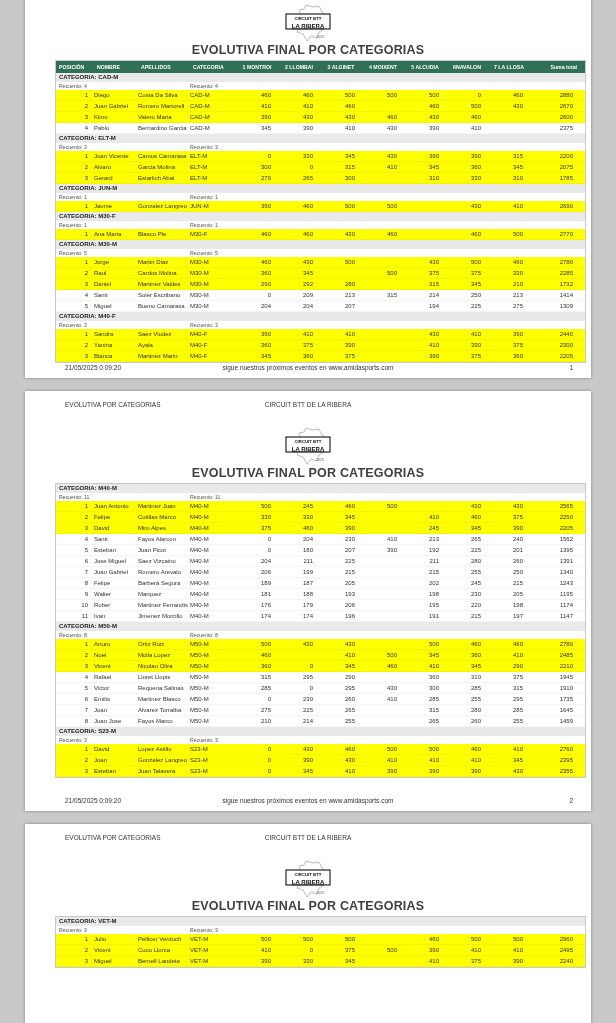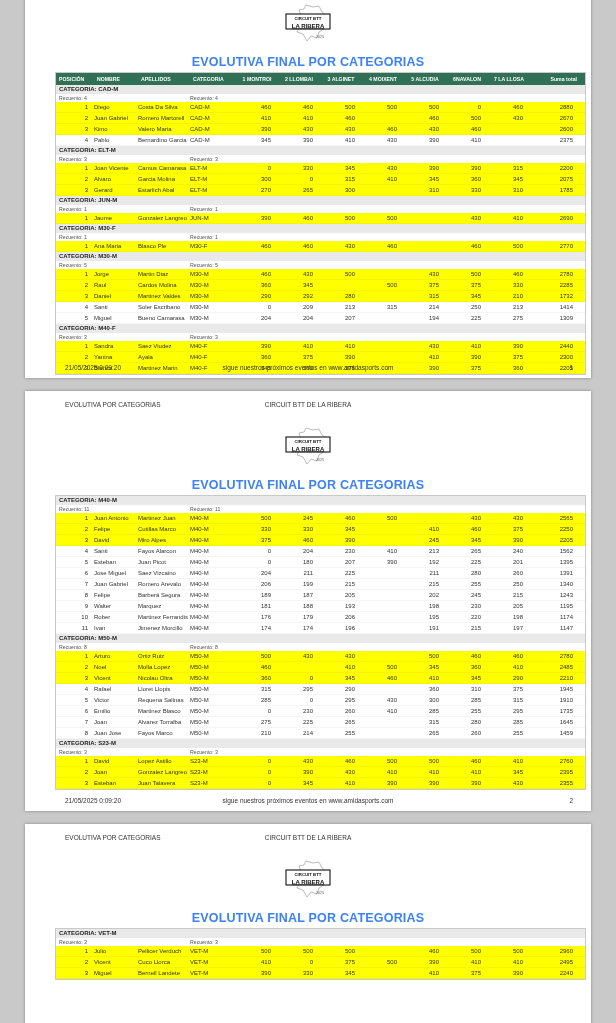--- a/index.html
+++ b/index.html
@@ -9,22 +9,22 @@
   }
   .page{
     position:absolute;left:25px;width:566px;background:#fff;
     box-shadow:0 0 3px rgba(0,0,0,.35);
   }
   .page-hdr{position:relative;height:8px;margin-top:10px;font-size:6.5px;color:#333}
   .ph-l{position:absolute;left:40px;top:0;white-space:nowrap}
   .ph-c{position:absolute;left:0;right:0;top:0;text-align:center;white-space:nowrap}
   .logo{display:flex;justify-content:center}
   .doc-title{
-    text-align:center;font-size:12.5px;font-weight:bold;color:#3b82f6;
-    margin-top:14px;height:13px;line-height:13px;letter-spacing:.2px;white-space:nowrap;
+    text-align:center;font-size:12.5px;font-weight:bold;color:#404040;
+    margin-top:2px;height:13px;line-height:13px;letter-spacing:.2px;white-space:nowrap;
   }
   .tbl{margin:3px 0 0 30px;width:529px;border:1px solid #c9c9c9;background:#fff}
   .grid12{display:grid;grid-template-columns:38px 44px 52px 46px 42px 42px 42px 42px 42px 42px 42px 55px}
   .thead{background:#2f7057;color:#fff;height:12px;line-height:12px;font-size:5.2px;font-weight:bold}
   .band-name{background:#e9e9e9;font-size:6px;font-weight:bold;height:9px;line-height:9px;padding-left:3px;color:#222;white-space:nowrap}
   .band-rec{font-size:5.2px;color:#555;height:8px;line-height:8px}
   .rec1{grid-column:1/4;padding-left:3px}
   .rec2{grid-column:4/5}
   .row{height:11px;line-height:11px;font-size:6px;color:#333;box-shadow:inset 0 -1px 0 rgba(0,0,0,.04)}
   .row.hl{background:#ffff00}

